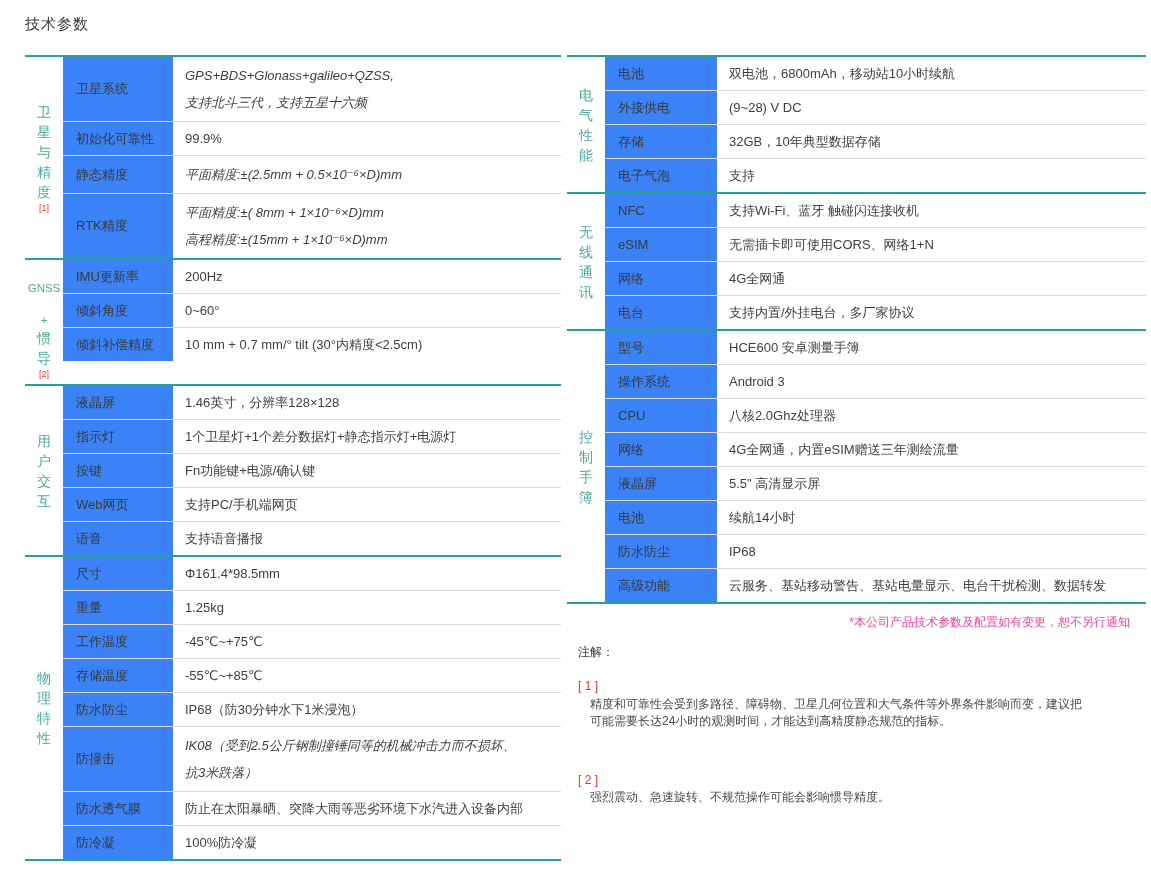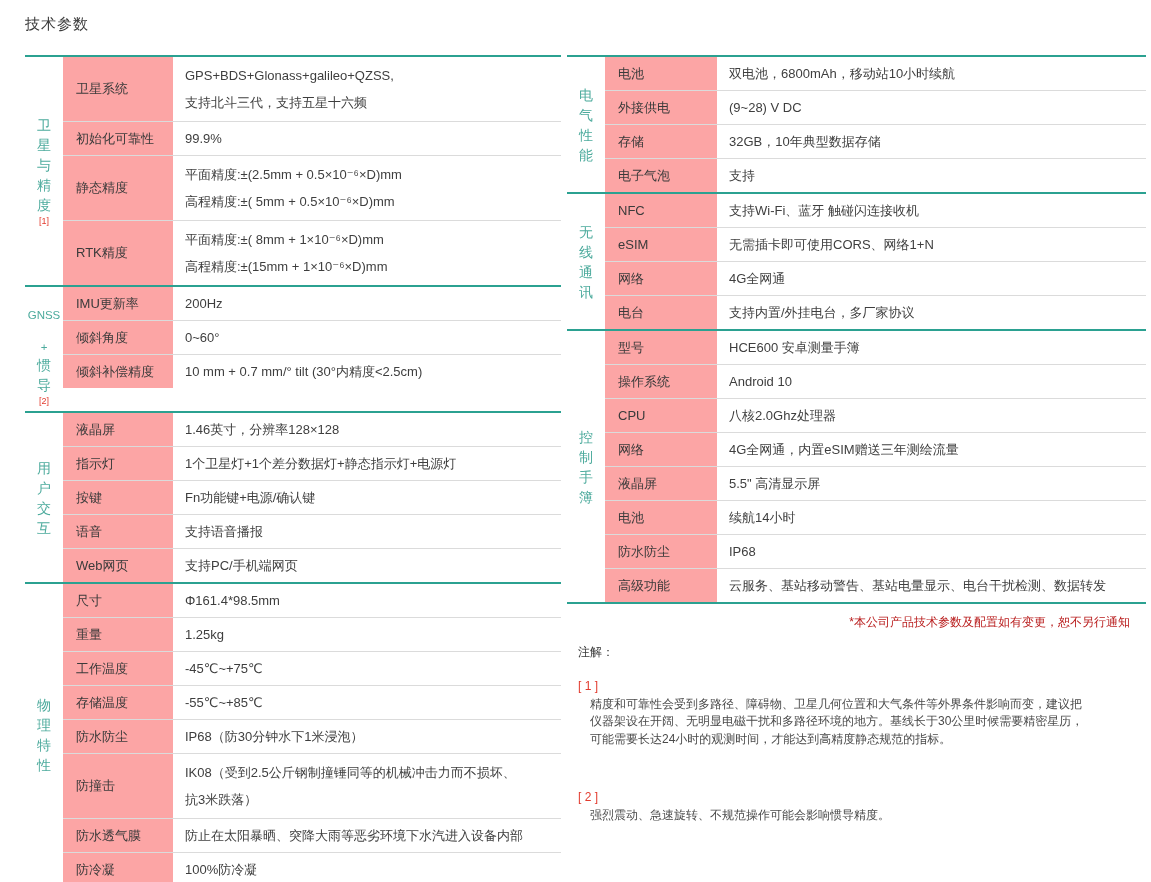--- a/index.html
+++ b/index.html
@@ -34,42 +34,42 @@
   .cat-line { text-align: center; }
   .cat-line.latin { font-size: 11.5px; letter-spacing: 0px; line-height: 16px; margin-top: 16px; }
   .cat-sup { color: #E23B2E; font-size: 9px; line-height: 11px; margin-top: 1px; }
 
   .rows { flex: 1; display: flex; flex-direction: column; }
   .row { display: flex; border-bottom: 1px solid #DBDBDB; }
   .row:last-child { border-bottom: none; }
 
   .label {
     flex: 0 0 110px; width: 110px;
-    background: #fca5a5;
+    background: #3b82f6;
     font-size: 13px; color: #3a3a3a; font-weight: 500;
     display: flex; align-items: center;
     padding: 6px 0 6px 13px;
   }
   .spec-table.right .label { flex: 0 0 112px; width: 112px; }
 
   .value {
     flex: 1;
     font-size: 13px; color: #3e3e3e;
     display: flex; flex-direction: column; justify-content: center;
     padding: 5px 8px 5px 12px;
     min-height: 33px;
   }
   .value .vline { line-height: 19px; }
-  .value.multi .vline { line-height: 27px; }
+  .value.multi .vline { line-height: 27px; font-style: italic; }
 
   .footer {
     position: absolute; left: 578px; top: 614px; width: 552px;
     font-size: 12px; color: #4a4a4a;
   }
-  .disclaimer { text-align: right; line-height: 17px; margin-bottom: 13px; color: #b91c1c; }
+  .disclaimer { text-align: right; line-height: 17px; margin-bottom: 13px; color: #ec4899; }
   .note { display: flex; align-items: flex-start; line-height: 17.5px; flex-direction: column; }
   .note + .note { margin-top: 7px; }
   .notes-label { flex: 0 0 34px; color: #3a3a3a; }
   .notes-indent { flex: 0 0 34px; }
   .note-marker { flex: 0 0 auto; color: #E23B2E; padding-right: 1px; white-space: nowrap; }
   .note-text { flex: 1; margin-left: 12px; }
   .note-text div { line-height: 17.5px; }
 </style>
 </head>
 <body>
@@ -98,21 +98,20 @@
           <div class="row">
             <div class="label">初始化可靠性</div>
             <div class="value">
               <div class="vline">99.9%</div>
             </div>
           </div>
           <div class="row">
             <div class="label">静态精度</div>
             <div class="value multi">
               <div class="vline">平面精度:±(2.5mm + 0.5×10⁻⁶×D)mm</div>
-              <div class="vline">高程精度:±( 5mm + 0.5×10⁻⁶×D)mm</div>
             </div>
           </div>
           <div class="row">
             <div class="label">RTK精度</div>
             <div class="value multi">
               <div class="vline">平面精度:±( 8mm + 1×10⁻⁶×D)mm</div>
               <div class="vline">高程精度:±(15mm + 1×10⁻⁶×D)mm</div>
             </div>
           </div>
         </div>
@@ -166,29 +165,29 @@
               <div class="vline">1个卫星灯+1个差分数据灯+静态指示灯+电源灯</div>
             </div>
           </div>
           <div class="row">
             <div class="label">按键</div>
             <div class="value">
               <div class="vline">Fn功能键+电源/确认键</div>
             </div>
           </div>
           <div class="row">
+            <div class="label">Web网页</div>
+            <div class="value">
+              <div class="vline">支持PC/手机端网页</div>
+            </div>
+          </div>
+          <div class="row">
             <div class="label">语音</div>
             <div class="value">
               <div class="vline">支持语音播报</div>
-            </div>
-          </div>
-          <div class="row">
-            <div class="label">Web网页</div>
-            <div class="value">
-              <div class="vline">支持PC/手机端网页</div>
             </div>
           </div>
         </div>
       </div>
       <div class="section">
         <div class="category">
           <div class="cat-line">物</div>
           <div class="cat-line">理</div>
           <div class="cat-line">特</div>
           <div class="cat-line">性</div>
@@ -325,21 +324,21 @@
         <div class="rows">
           <div class="row">
             <div class="label">型号</div>
             <div class="value">
               <div class="vline">HCE600 安卓测量手簿</div>
             </div>
           </div>
           <div class="row">
             <div class="label">操作系统</div>
             <div class="value">
-              <div class="vline">Android 10</div>
+              <div class="vline">Android 3</div>
             </div>
           </div>
           <div class="row">
             <div class="label">CPU</div>
             <div class="value">
               <div class="vline">八核2.0Ghz处理器</div>
             </div>
           </div>
           <div class="row">
             <div class="label">网络</div>
@@ -376,21 +375,20 @@
     </div>
 
   <div class="footer">
     <div class="disclaimer">*本公司产品技术参数及配置如有变更，恕不另行通知</div>
     <div class="notes" id="notes">
         <div class="note">
           <div class="notes-label">注解：</div>
           <span class="note-marker">[ 1 ]</span>
           <div class="note-text">
             <div>精度和可靠性会受到多路径、障碍物、卫星几何位置和大气条件等外界条件影响而变，建议把</div>
-            <div>仪器架设在开阔、无明显电磁干扰和多路径环境的地方。基线长于30公里时候需要精密星历，</div>
             <div>可能需要长达24小时的观测时间，才能达到高精度静态规范的指标。</div>
           </div>
         </div>
         <div class="note">
           <div class="notes-indent"></div>
           <span class="note-marker">[ 2 ]</span>
           <div class="note-text">
             <div>强烈震动、急速旋转、不规范操作可能会影响惯导精度。</div>
           </div>
         </div>

